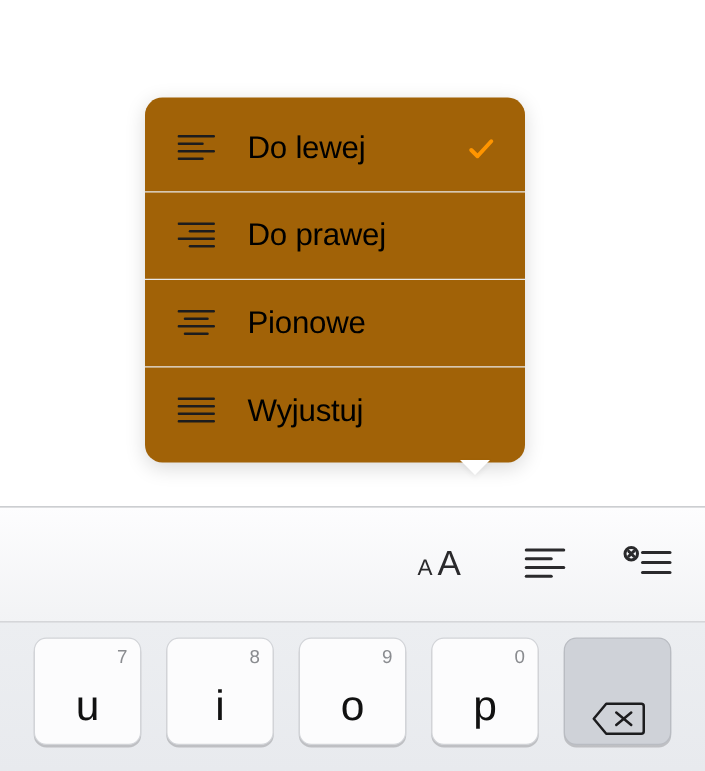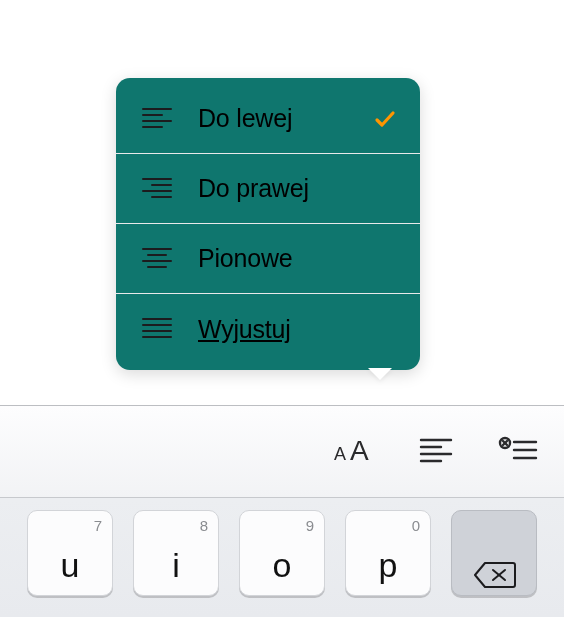--- a/index.html
+++ b/index.html
@@ -6,21 +6,21 @@
   html, body { width: 564px; height: 617px; font-family: -apple-system, "Helvetica Neue", Arial, sans-serif; background: #ffffff; overflow: hidden; }
 
   .canvas { position: relative; width: 564px; height: 617px; }
 
   
   .popover {
     position: absolute;
     left: 116px;
     top: 78px;
     width: 304px;
-    background: #0f766e;
+    background: #a16207;
     border-radius: 14px;
     box-shadow: 0 4px 16px rgba(0,0,0,0.15);
     padding: 6px 0;
   }
   .popover::after {
     content: "";
     position: absolute;
     bottom: -10px;
     right: 28px;
     width: 0; height: 0;
@@ -30,21 +30,21 @@
     filter: drop-shadow(0 2px 2px rgba(0,0,0,0.06));
   }
   .menu-item {
     display: flex;
     align-items: center;
     height: 70px;
     padding: 0 20px 0 24px;
     border-bottom: 1px solid #e9e9ea;
     cursor: pointer;
   }
-  .menu-item:last-child { border-bottom: none; text-decoration: underline; }
+  .menu-item:last-child { border-bottom: none; }
   .menu-icon {
     width: 34px; height: 34px;
     flex: 0 0 34px;
     margin-right: 24px;
     display: flex; align-items: center; justify-content: center;
   }
   .menu-label {
     flex: 1;
     font-size: 25px;
     color: #000000;

